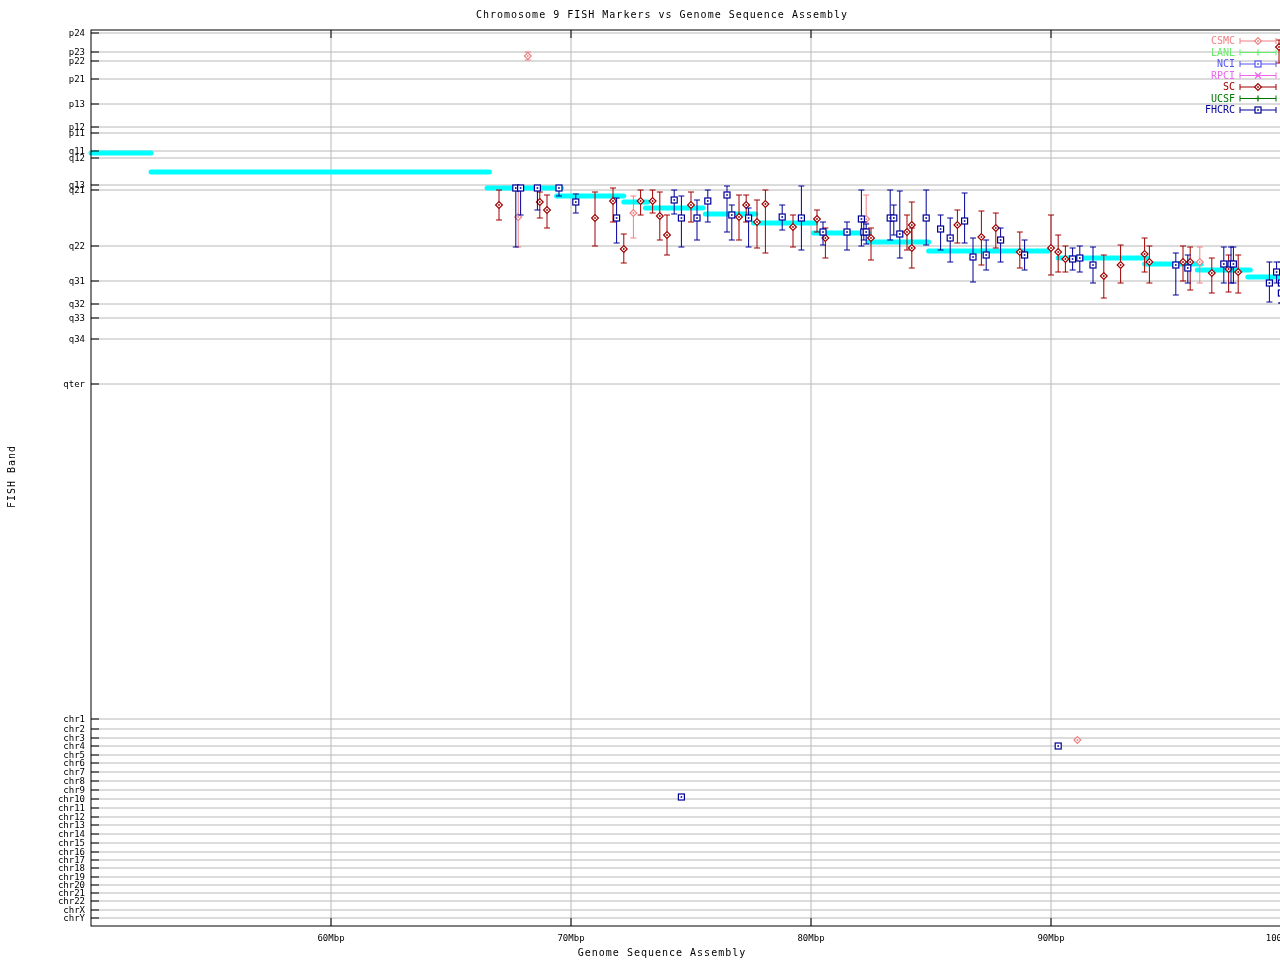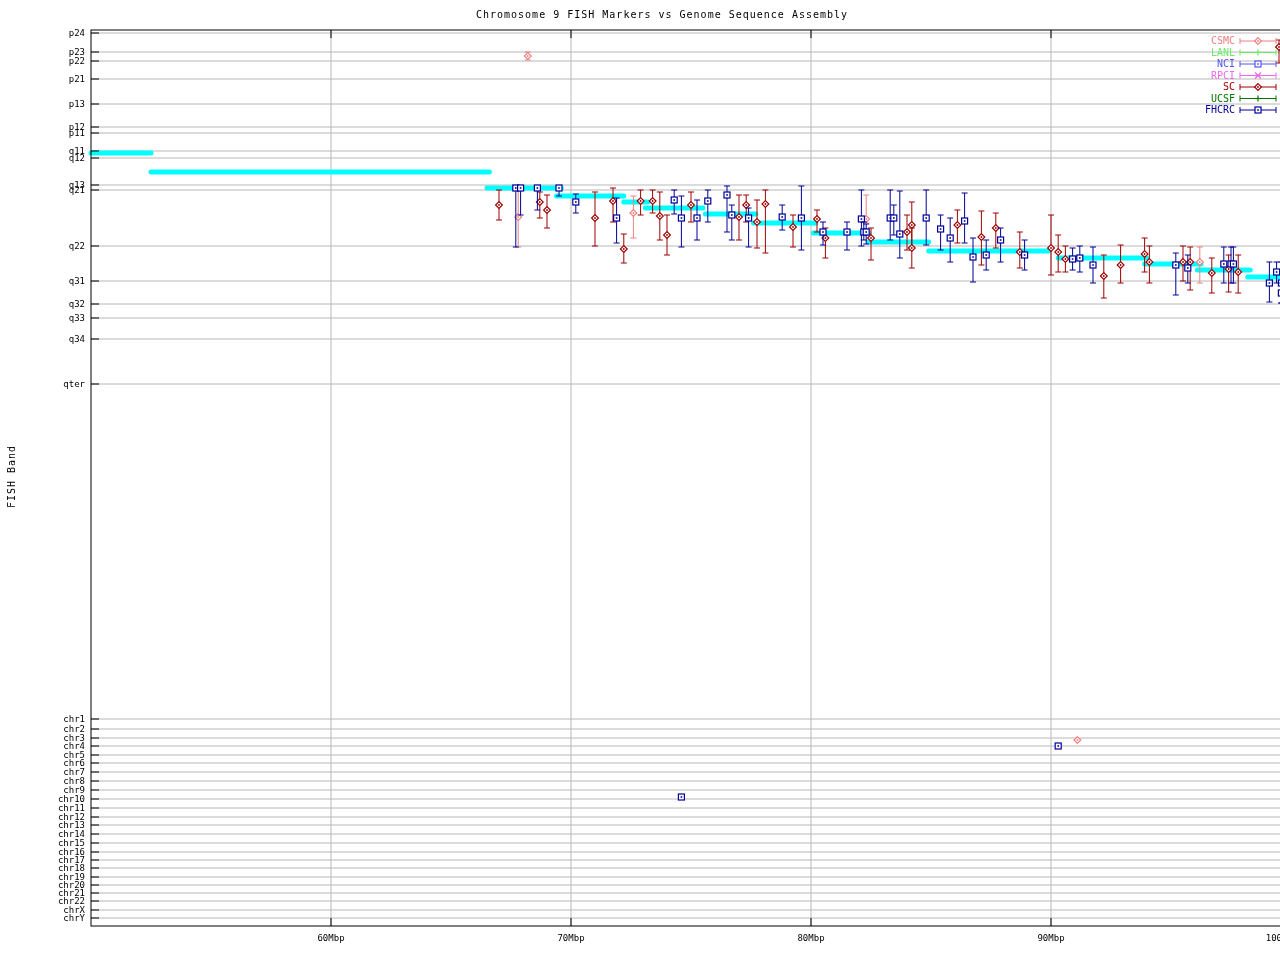--- a/index.html
+++ b/index.html
@@ -12,20 +12,21 @@
   .y-label{position:absolute;left:-89px;top:471px;width:200px;text-align:center;
            font-size:10px;letter-spacing:1px;transform:rotate(-90deg);}
   svg text{font-family:"DejaVu Sans Mono","Liberation Mono",monospace;}
 </style>
 </head>
 <body>
 
 <div class="screen">
   <div class="chart-title">Chromosome 9 FISH Markers vs Genome Sequence Assembly</div>
   <div class="y-label">FISH Band</div>
+  <div class="x-label">Genome Sequence Assembly</div>
   <svg id="plot" width="1280" height="960" viewBox="0 0 1280 960">
       <line x1="62" y1="33" x2="1262" y2="33" stroke="#b8b8b8" stroke-width="1"></line>
       <line x1="62" y1="52" x2="1262" y2="52" stroke="#b8b8b8" stroke-width="1"></line>
       <line x1="62" y1="61" x2="1262" y2="61" stroke="#b8b8b8" stroke-width="1"></line>
       <line x1="62" y1="79" x2="1262" y2="79" stroke="#b8b8b8" stroke-width="1"></line>
       <line x1="62" y1="104" x2="1262" y2="104" stroke="#b8b8b8" stroke-width="1"></line>
       <line x1="62" y1="127" x2="1262" y2="127" stroke="#b8b8b8" stroke-width="1"></line>
       <line x1="62" y1="133" x2="1262" y2="133" stroke="#b8b8b8" stroke-width="1"></line>
       <line x1="62" y1="151" x2="1262" y2="151" stroke="#b8b8b8" stroke-width="1"></line>
       <line x1="62" y1="158" x2="1262" y2="158" stroke="#b8b8b8" stroke-width="1"></line>

